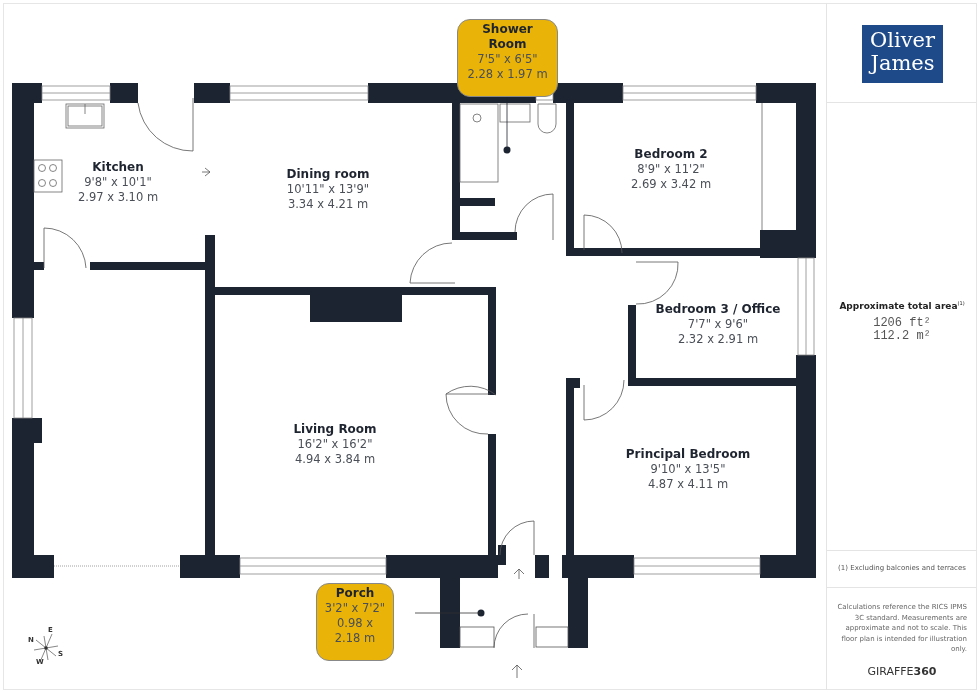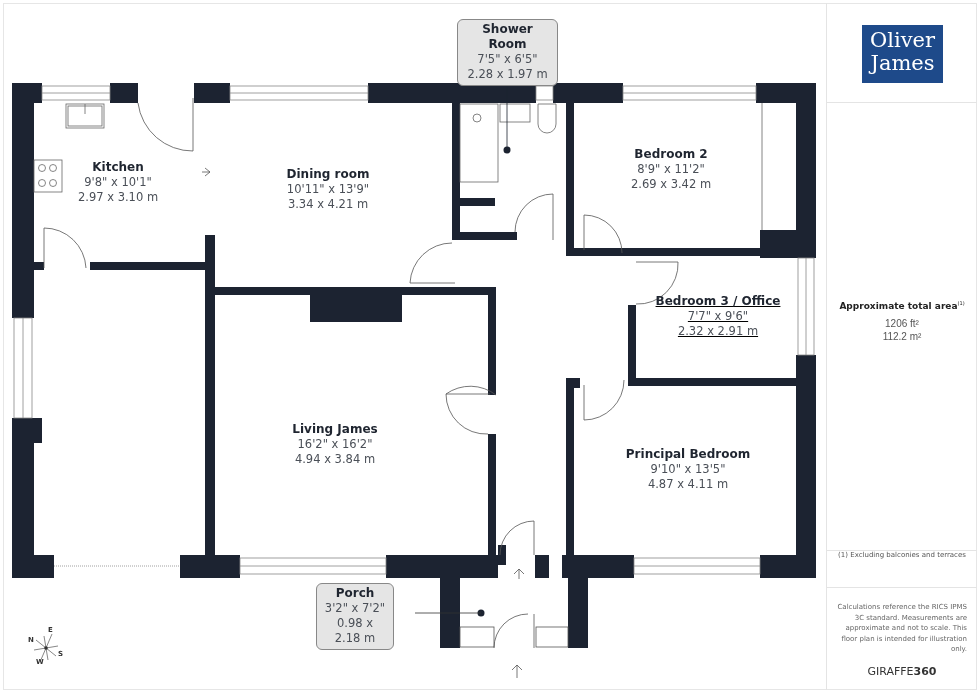--- a/index.html
+++ b/index.html
@@ -4,29 +4,29 @@
 <style>
   html, body { margin:0; padding:0; }
   body { width:980px; height:693px; background:#ffffff; position:relative; overflow:hidden; font-family:"Liberation Sans", sans-serif; }
   .frame { position:absolute; left:3px; top:3px; width:974px; height:687px; border:1px solid #e6e6e6; box-sizing:border-box; }
   .plan { position:absolute; left:0; top:0; width:826px; height:693px; }
   .side { position:absolute; left:826px; top:3px; width:151px; height:687px; border-left:1px solid #e4e4e4; box-sizing:border-box; }
   .side .sec { position:absolute; left:0; width:100%; border-bottom:1px solid #e4e4e4; box-sizing:border-box; text-align:center; }
   .logo { position:absolute; left:35px; top:22px; width:81px; height:58px; background:#1e4a8a; color:#fff; font-family:"DejaVu Serif", serif; font-size:21px; line-height:23px; text-align:center; padding-top:4px; box-sizing:border-box; }
   .area-title { font-family:"DejaVu Sans", sans-serif; font-weight:bold; font-size:9px; color:#222; margin-top:0; }
   .area-title sup { font-size:5px; font-weight:normal; }
-  .area-val { font-family:Liberation Sans, sans-serif; font-size:10px; color:#555; line-height:13px; }
+  .area-val { font-family:Liberation Mono, monospace; font-size:12px; color:#555; line-height:13px; }
   .foot-note { font-family:"DejaVu Sans", sans-serif; font-size:7px; color:#555; }
   .disclaimer { font-family:"DejaVu Sans", sans-serif; font-size:7px; color:#666; line-height:10.5px; padding:0 10px;text-align:right; }
   .brand { font-family:"DejaVu Sans", sans-serif; font-size:11px; color:#333; margin-top:10px; }
   .brand b { font-weight:bold; }
   .room-label { position:absolute; text-align:center; transform:translateX(-50%); white-space:nowrap; }
   .room-name { font-family:"DejaVu Sans", sans-serif; font-weight:bold; font-size:12px; color:#1f2530; line-height:15px; }
   .room-dim { font-family:"DejaVu Sans", sans-serif; font-size:11.5px; color:#4a4f57; line-height:15px; }
-  .callout { position:absolute; background:#e5e5e5; border:1px solid #888; border-radius:6px; text-align:center; padding:2px 6px 3px; box-sizing:border-box; }
+  .callout { position:absolute; background:#eab308; border:1px solid #888; border-radius:13px; text-align:center; padding:2px 6px 14px; box-sizing:border-box; }
   .compass { position:absolute; left:28px; top:628px; width:50px; height:50px; }
   .compass span { position:absolute; font-family:"DejaVu Sans", sans-serif; font-size:7px; font-weight:bold; color:#333; }
 </style>
 </head>
 <body>
 
 <div class="frame"></div>
 
 <div class="plan">
   <svg width="826" height="693" viewBox="0 0 826 693">
@@ -167,27 +167,27 @@
   <div class="callout" style="left:457px; top:19px; width:101px;">
     <div class="room-name">Shower Room</div>
     <div class="room-dim">7'5" x 6'5"</div>
     <div class="room-dim">2.28 x 1.97 m</div>
   </div>
   <div class="room-label" style="left:671px; top:147px;">
     <div class="room-name">Bedroom 2</div>
     <div class="room-dim">8'9" x 11'2"</div>
     <div class="room-dim">2.69 x 3.42 m</div>
   </div>
-  <div class="room-label" style="left:718px; top:294px;text-decoration:underline;">
+  <div class="room-label" style="left:718px; top:302px;">
     <div class="room-name">Bedroom 3 / Office</div>
     <div class="room-dim">7'7" x 9'6"</div>
     <div class="room-dim">2.32 x 2.91 m</div>
   </div>
   <div class="room-label" style="left:335px; top:422px;">
-    <div class="room-name">Living James</div>
+    <div class="room-name">Living Room</div>
     <div class="room-dim">16'2" x 16'2"</div>
     <div class="room-dim">4.94 x 3.84 m</div>
   </div>
   <div class="room-label" style="left:688px; top:447px;">
     <div class="room-name">Principal Bedroom</div>
     <div class="room-dim">9'10" x 13'5"</div>
     <div class="room-dim">4.87 x 4.11 m</div>
   </div>
   <div class="callout" style="left:316px; top:583px; width:78px;">
     <div class="room-name">Porch</div>
@@ -221,19 +221,19 @@
     </div>
   </div>
   <div class="sec" style="top:100px; height:448px;">
     <div style="position:absolute; left:0; width:100%; top:197px;">
       <div class="area-title"><span>Approximate total area</span><sup>(1)</sup></div>
       <div class="area-val" style="margin-top:6px;">1206 ft²</div>
       <div class="area-val">112.2 m²</div>
     </div>
   </div>
   <div class="sec" style="top:548px; height:37px;">
-    <div class="foot-note" style="">(1) Excluding balconies and terraces</div>
+    <div class="foot-note" style="margin-top:13px;">(1) Excluding balconies and terraces</div>
   </div>
   <div class="sec" style="top:585px; height:102px; border-bottom:none;">
     <div class="disclaimer" style="margin-top:14px;">Calculations reference the RICS IPMS 3C standard. Measurements are approximate and not to scale. This floor plan is intended for illustration only.</div>
     <div class="brand"><span>GIRAFFE</span><b>360</b></div>
   </div>
 </div>
 
 </body></html>

